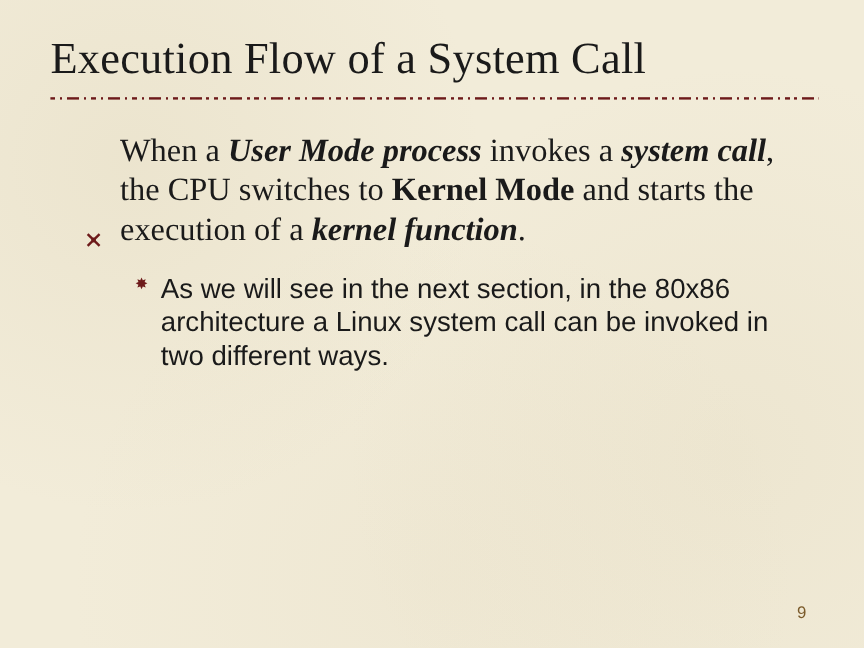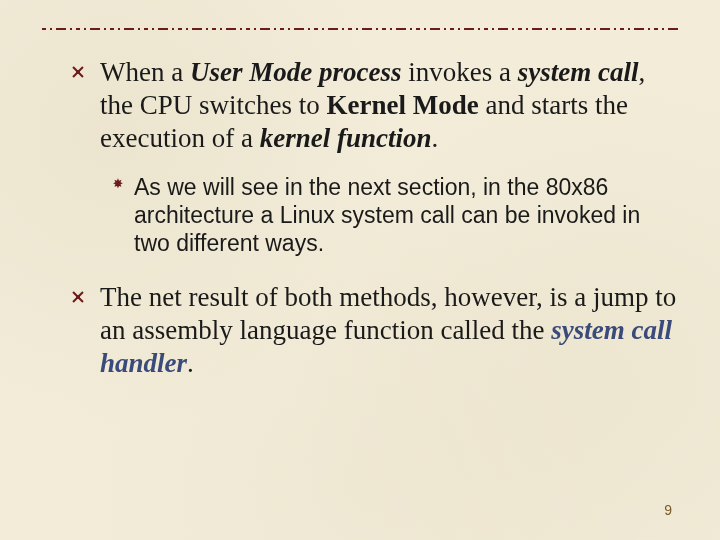--- a/index.html
+++ b/index.html
@@ -46,21 +46,21 @@
       transparent 24px, transparent 28px,
       #6d1a1a 28px, #6d1a1a 30px,
       transparent 30px, transparent 34px
     );
   }
   .body {
     padding-left: 28px;
   }
   .item-l1 {
     display: flex;
-    align-items: flex-start;
+    align-items: flex-end;
     margin-bottom: 18px;
   }
   .item-l2 {
     display: flex;
     align-items: flex-start;
     margin: 0 0 24px 42px;
   }
   .bullet-l1 {
     flex: 0 0 auto;
     width: 16px;
@@ -121,33 +121,28 @@
     bottom: 22px;
     font-family: Arial, Helvetica, sans-serif;
     font-size: 14px;
     color: #7a5a2a;
   }
 </style>
 </head>
 <body>
 
 <div class="slide">
+  <h1 class="title">Execution Flow of a System Call</h1>
   <div class="divider"></div>
   <div class="body">
       <div class="item-l1">
         <div class="bullet-l1">
           <span class="dot"></span>
         </div>
         <div class="txt-l1"><span>When a </span><span class="bi">User Mode process</span><span> invokes a </span><span class="bi">system call</span><span>, the CPU switches to </span><span class="b">Kernel Mode</span><span> and starts the execution of a </span><span class="bi">kernel function</span><span>.</span></div>
       </div>
       <div class="item-l2">
         <div class="bullet-l2">✸</div>
         <div class="txt-l2"><span>As we will see in the next section, in the 80x86 architecture a Linux system call can be invoked in two different ways.</span></div>
       </div>
-      <div class="item-l1">
-        <div class="bullet-l1">
-          <span class="dot"></span>
-        </div>
-        <div class="txt-l1"><span>The net result of both methods, however, is a jump to an assembly language function called the </span><span class="em-color">system call handler</span><span>.</span></div>
-      </div>
     </div>
   <div class="pagenum">9</div>
 </div>
 
 </body></html>

